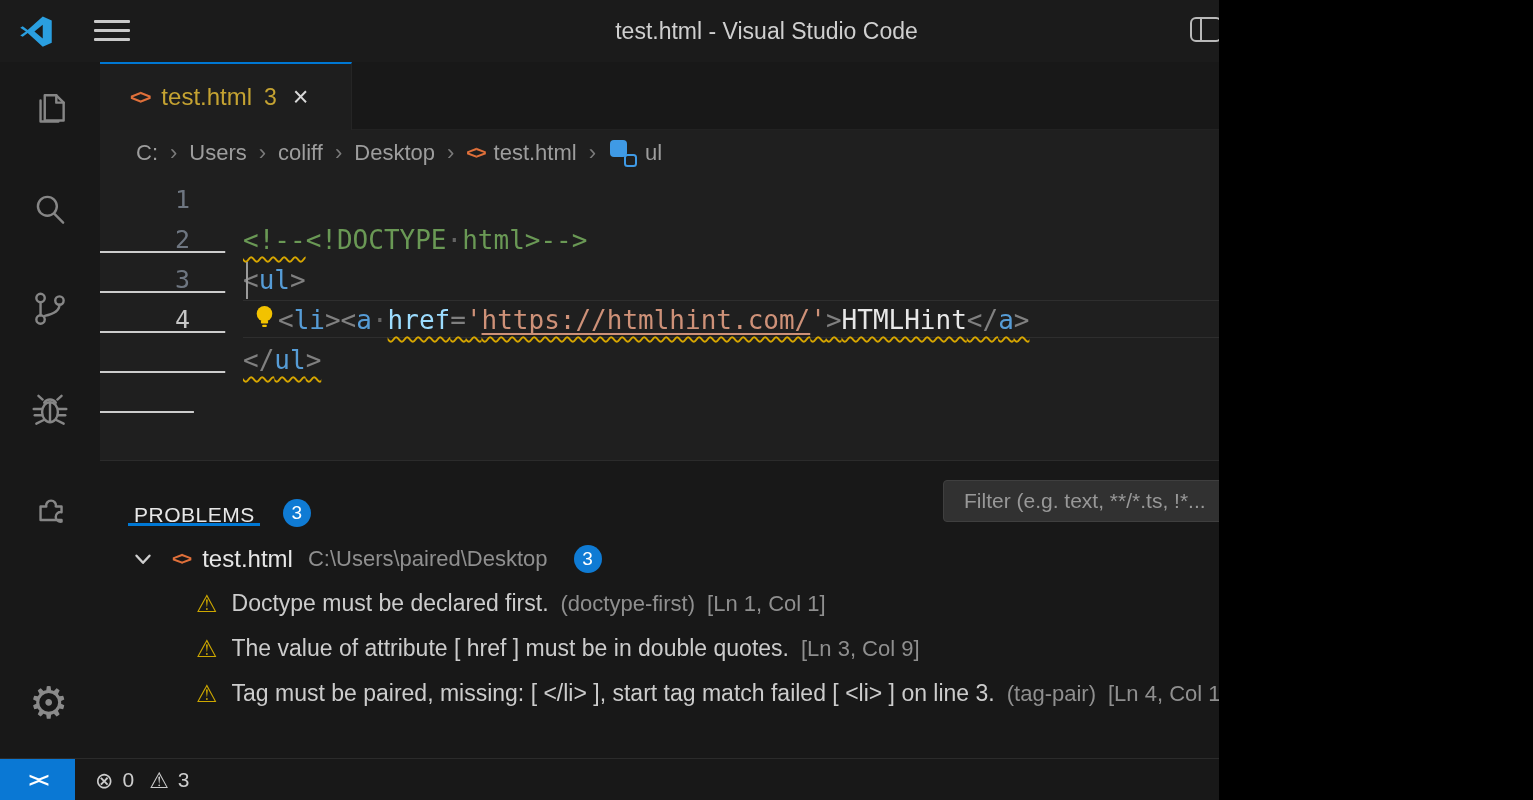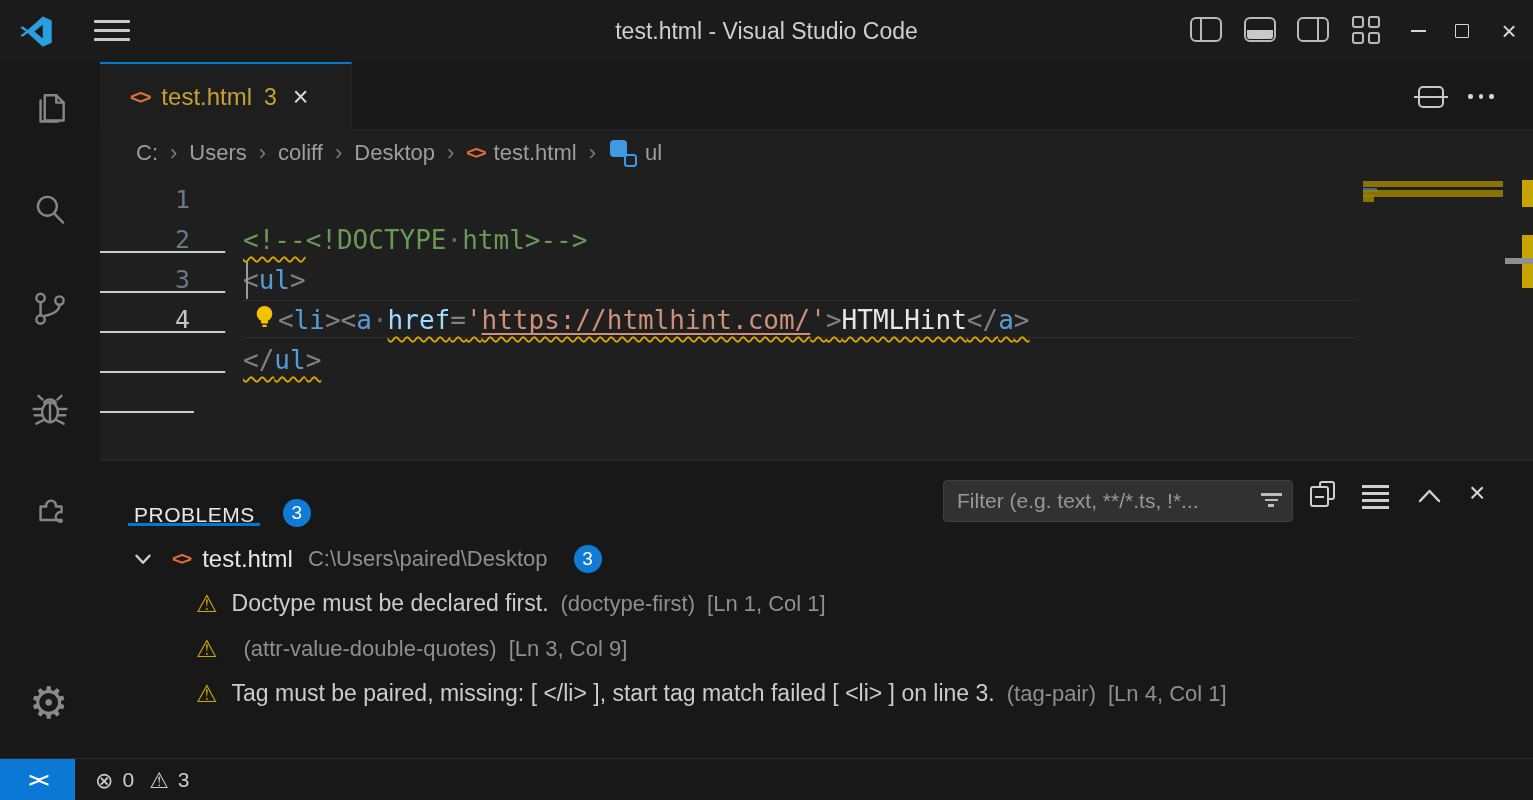--- a/index.html
+++ b/index.html
@@ -1,17 +1,17 @@
 <!DOCTYPE html>
 <html><head>
 <meta charset="utf-8">
 <style>
   * { margin:0; padding:0; box-sizing:border-box; }
   html,body { background:#000; }
-  .window { position:relative; width:1533px; height:800px; background:#be185d; overflow:hidden;
+  .window { position:relative; width:1219px; height:800px; background:#be185d; overflow:hidden;
     font-family:"Liberation Sans", sans-serif; color:#cccccc; }
   .glyph { font-family:"DejaVu Sans", sans-serif; }
 
   
   .titlebar { position:absolute; left:0; top:0; width:1533px; height:62px; background:#1b1b1b; }
   .logo { position:absolute; left:18px; top:13px; width:36px; height:36px; }
   .hamburger { position:absolute; left:94px; top:20px; width:36px; height:22px; cursor:pointer; }
   .hamburger i { display:block; width:36px; height:3px; background:#c9c9c9; border-radius:1px; margin-bottom:6px; }
   .win-title { position:absolute; left:0; right:0; top:0; height:62px; line-height:62px; text-align:center;
     font-size:23px; color:#cfcfcf; }
@@ -81,21 +81,21 @@
   .panel { position:absolute; left:0; top:398px; width:1433px; height:298px; background:#181818; border-top:1px solid #2b2b2b; }
   .ptab { position:absolute; left:28px; top:0; height:66px; display:flex; align-items:flex-end; cursor:pointer; }
   .ptab-label { font-size:21px; letter-spacing:.5px; color:#e7e7e7; padding:0 6px; }
   .ptab-underline { position:absolute; left:28px; top:62px; width:132px; height:2.5px; background:#0078d4; }
   .badge { background:#0f7bd4; color:#fff; border-radius:50%; width:28px; height:28px; font-size:19px;
     display:flex; align-items:center; justify-content:center; font-family:"Liberation Sans", sans-serif; }
   .ptab .badge { margin-left:22px; }
   .filter { position:absolute; left:843px; top:19px; width:350px; height:42px; background:#313131;
     border:1px solid #3f3f3f; border-radius:4px; }
   .filter input { position:absolute; left:0; top:0; width:306px; height:40px; background:transparent; border:none; outline:none;
-    color:#cccccc; font-size:21px; padding-left:13px; font-family:"Liberation Sans", sans-serif; }
+    color:#cccccc; font-size:21px; padding-left:20px; font-family:"Liberation Sans", sans-serif; }
   .filter input::placeholder { color:#989898; }
   .funnel { position:absolute; right:10px; top:12px; width:22px; cursor:pointer; }
   .funnel i { display:block; height:2.6px; background:#bdbdbd; margin:0 auto 3px auto; }
   .pact { position:absolute; top:20px; width:28px; height:28px; cursor:pointer; }
   .collapse-ic { position:relative; width:27px; height:27px; }
   .collapse-ic .bk { position:absolute; left:9px; top:0; width:16px; height:19px; border:2px solid #cfcfcf; border-radius:3px; }
   .collapse-ic .ft { position:absolute; left:0; top:5px; width:19px; height:21px; border:2px solid #cfcfcf; border-radius:3px; background:#181818; }
   .collapse-ic .mn { position:absolute; left:5px; top:14.5px; width:9px; height:2.2px; background:#cfcfcf; }
   .lines-ic i { display:block; width:27px; height:2.6px; background:#cfcfcf; margin-bottom:4.4px; }
   .x-ic { color:#d8d8d8; font-size:28px; line-height:28px; }
@@ -345,21 +345,21 @@
       </div>
 
       <div class="trow" style="top:120px; padding-left:96px;">
         <span class="warn-ic glyph">⚠</span>
         <span class="msg">Doctype must be declared first.</span>
         <span class="dim" style="margin-left:12px;">(doctype-first)</span>
         <span class="dim" style="margin-left:12px;">[Ln 1, Col 1]</span>
       </div>
       <div class="trow" style="top:165px; padding-left:96px;">
         <span class="warn-ic glyph">⚠</span>
-        <span class="dim" style="margin-left:12px;">(attr-value-double-quotes)</span>
+        <span class="msg">The value of attribute [ href ] must be in double quotes.</span>
         <span class="dim" style="margin-left:12px;">[Ln 3, Col 9]</span>
       </div>
       <div class="trow" style="top:210px; padding-left:96px;">
         <span class="warn-ic glyph">⚠</span>
         <span class="msg">Tag must be paired, missing: [ &lt;/li&gt; ], start tag match failed [ &lt;li&gt; ] on line 3.</span>
         <span class="dim" style="margin-left:12px;">(tag-pair)</span>
         <span class="dim" style="margin-left:12px;">[Ln 4, Col 1]</span>
       </div>
     </div>
   </div>

